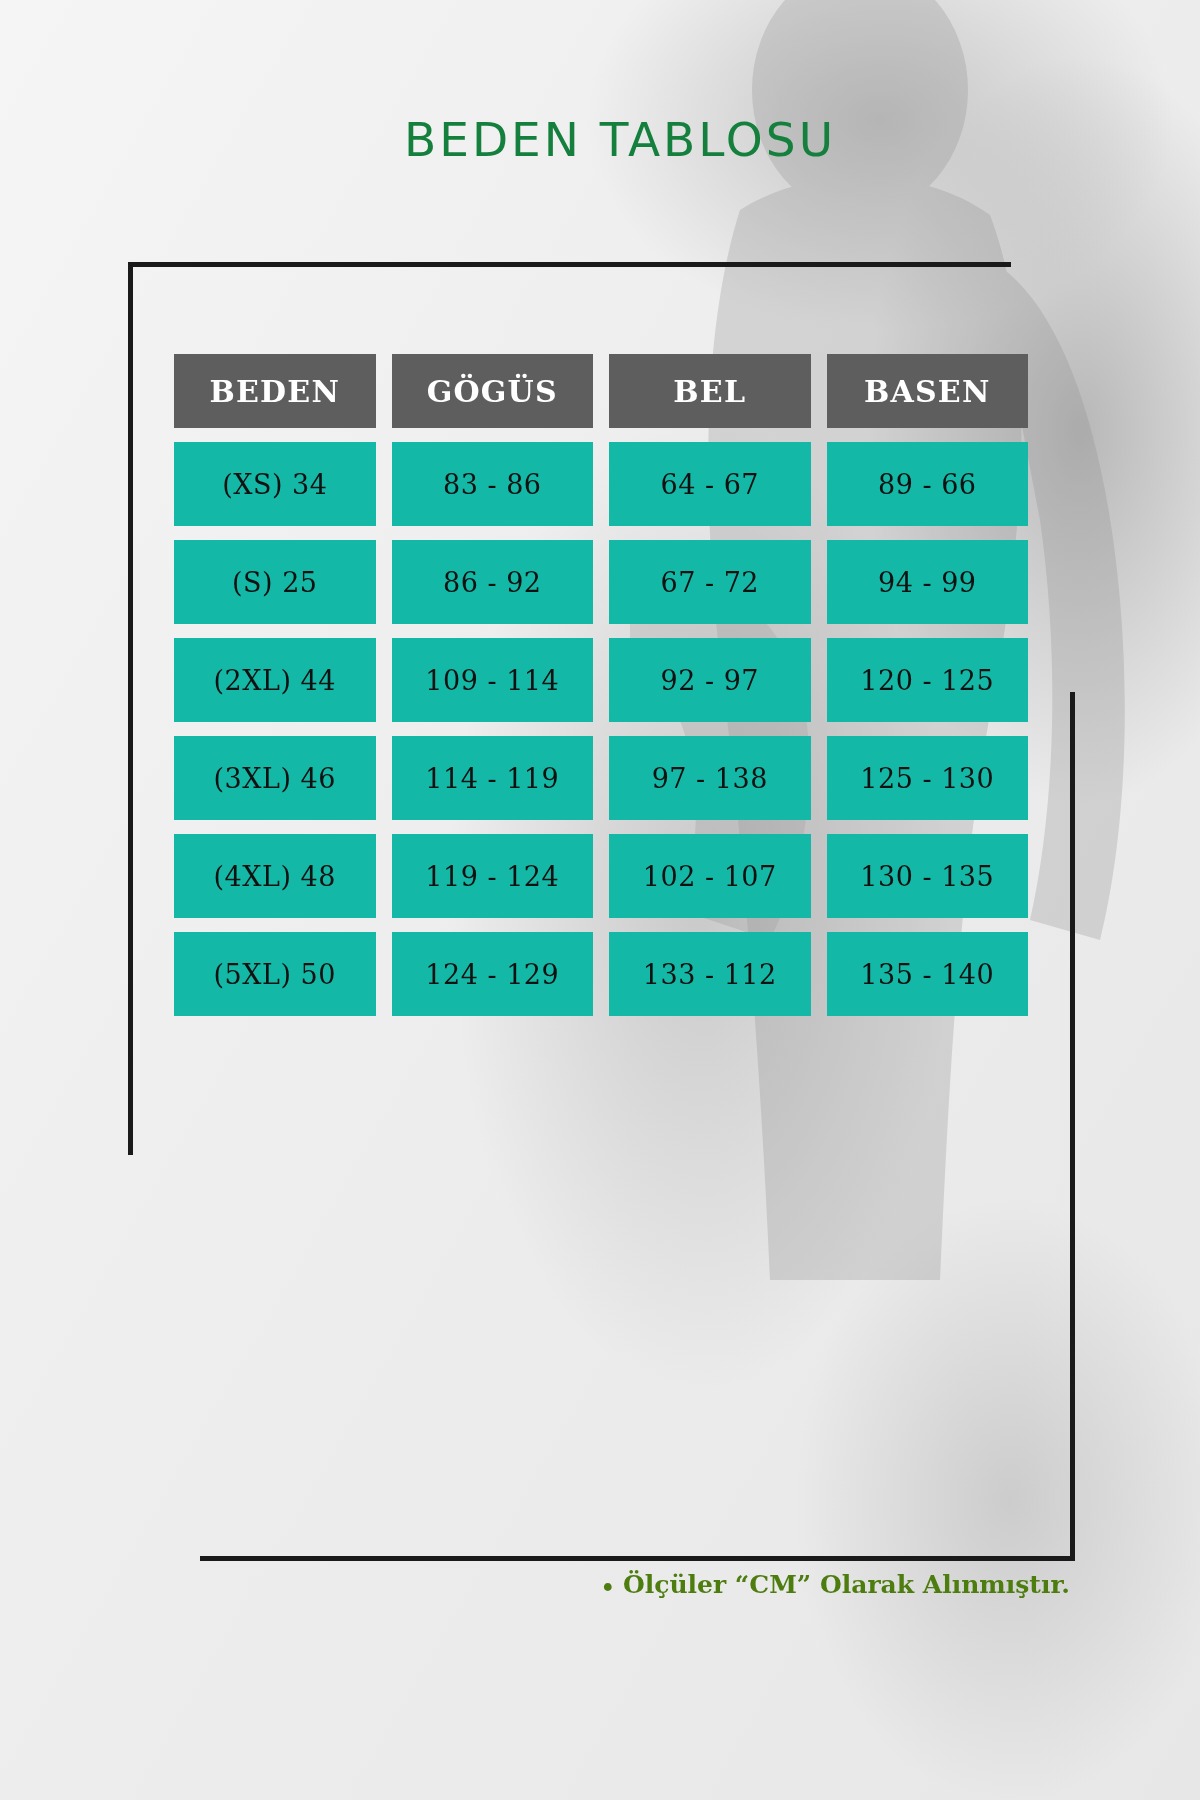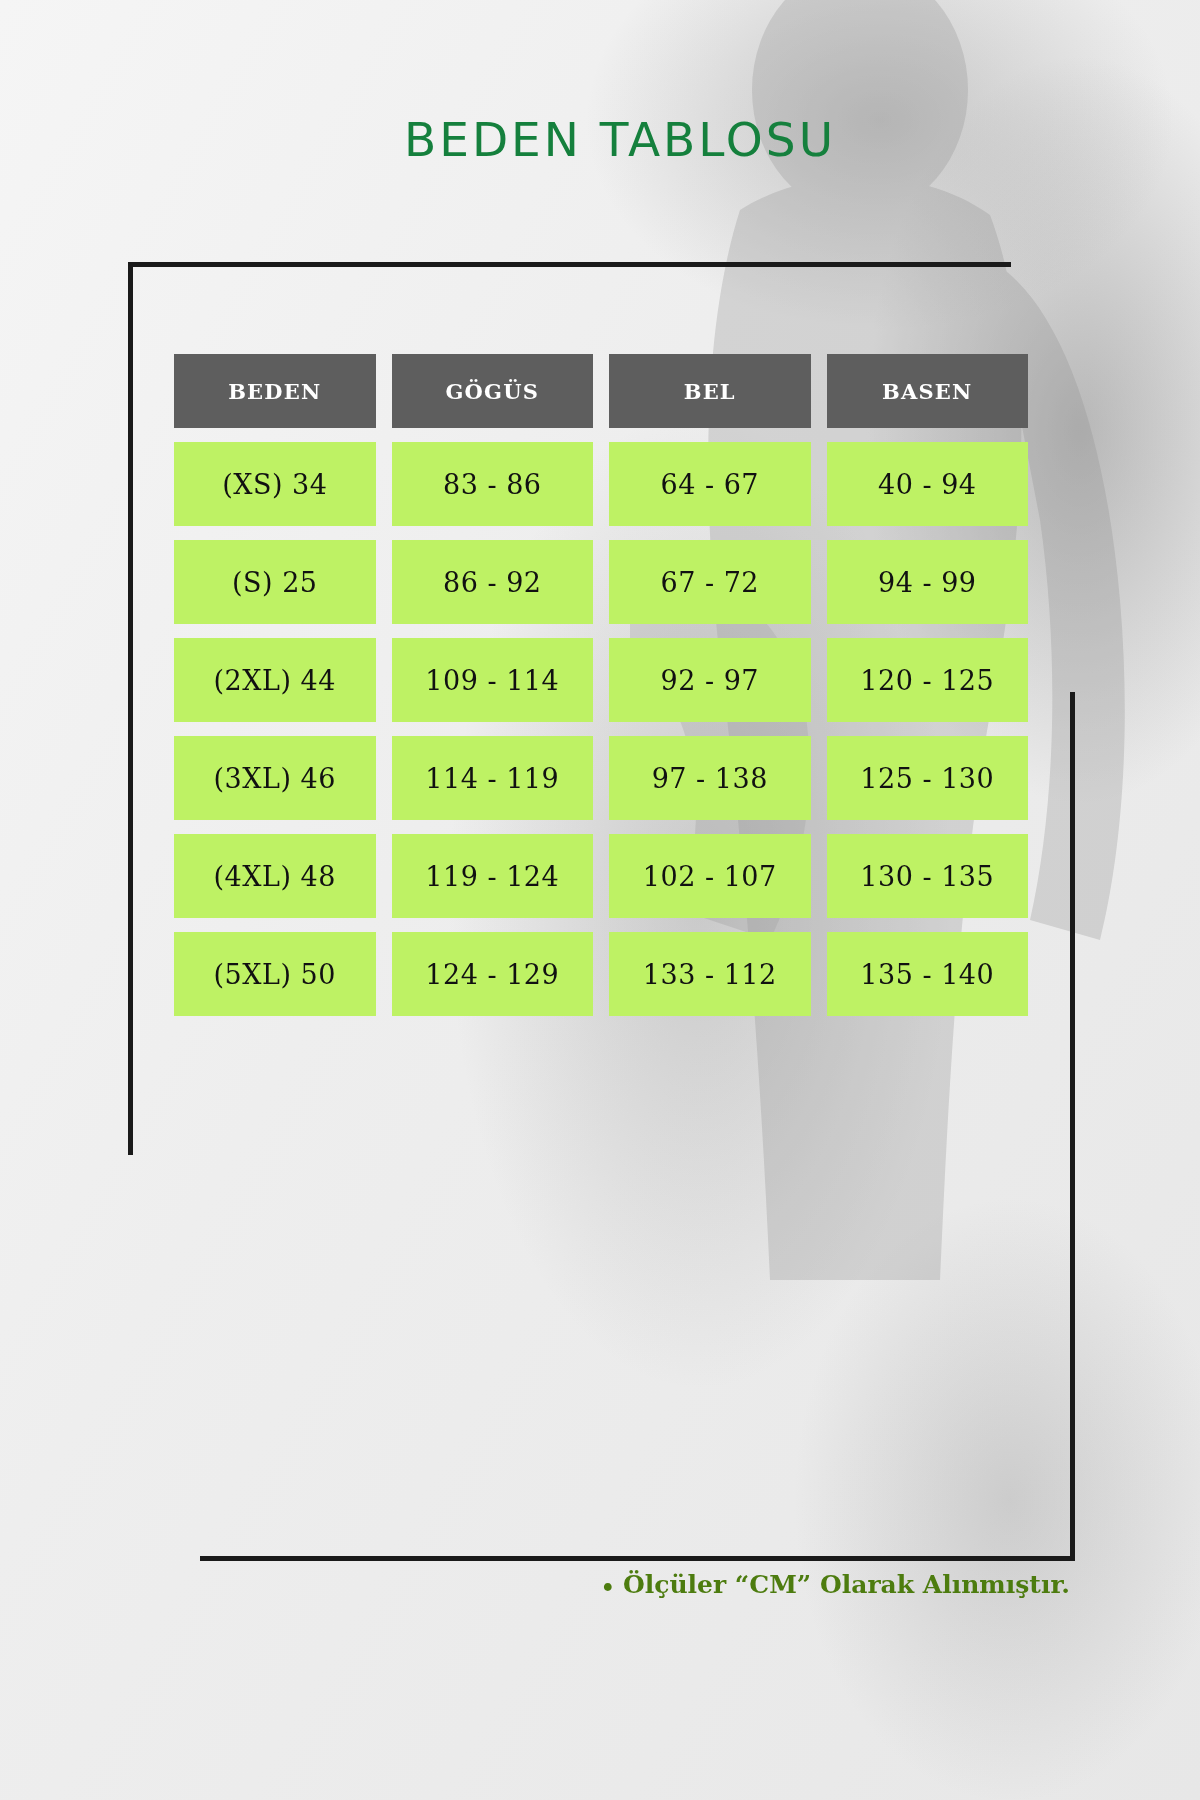--- a/index.html
+++ b/index.html
@@ -89,29 +89,29 @@
     top: 340px;
     width: 886px;
     border-collapse: separate;
     border-spacing: 16px 14px;
   }
   #size-table th {
     background: #5e5e5e;
     color: #ffffff;
     font-family: "DejaVu Serif", serif;
     font-weight: bold;
-    font-size: 21px;
+    font-size: 30px;
     letter-spacing: 1.2px;
     height: 72px;
     width: 25%;
     text-align: center;
     vertical-align: middle;
   }
   #size-table td {
-    background: #bef264;
+    background: #14b8a6;
     color: #111111;
     font-family: "DejaVu Serif", serif;
     font-size: 27px;
     height: 82px;
     width: 25%;
     text-align: center;
     vertical-align: middle;
     letter-spacing: 0.5px;
   }
 
@@ -164,21 +164,21 @@
         <th>GÖGÜS</th>
         <th>BEL</th>
         <th>BASEN</th>
       </tr>
     </thead>
     <tbody>
       <tr>
         <td>(XS) 34</td>
         <td>83 - 86</td>
         <td>64 - 67</td>
-        <td>40 - 94</td>
+        <td>89 - 66</td>
       </tr>
       <tr>
         <td>(S) 25</td>
         <td>86 - 92</td>
         <td>67 - 72</td>
         <td>94 - 99</td>
       </tr>
       <tr>
         <td>(2XL) 44</td>
         <td>109 - 114</td>

